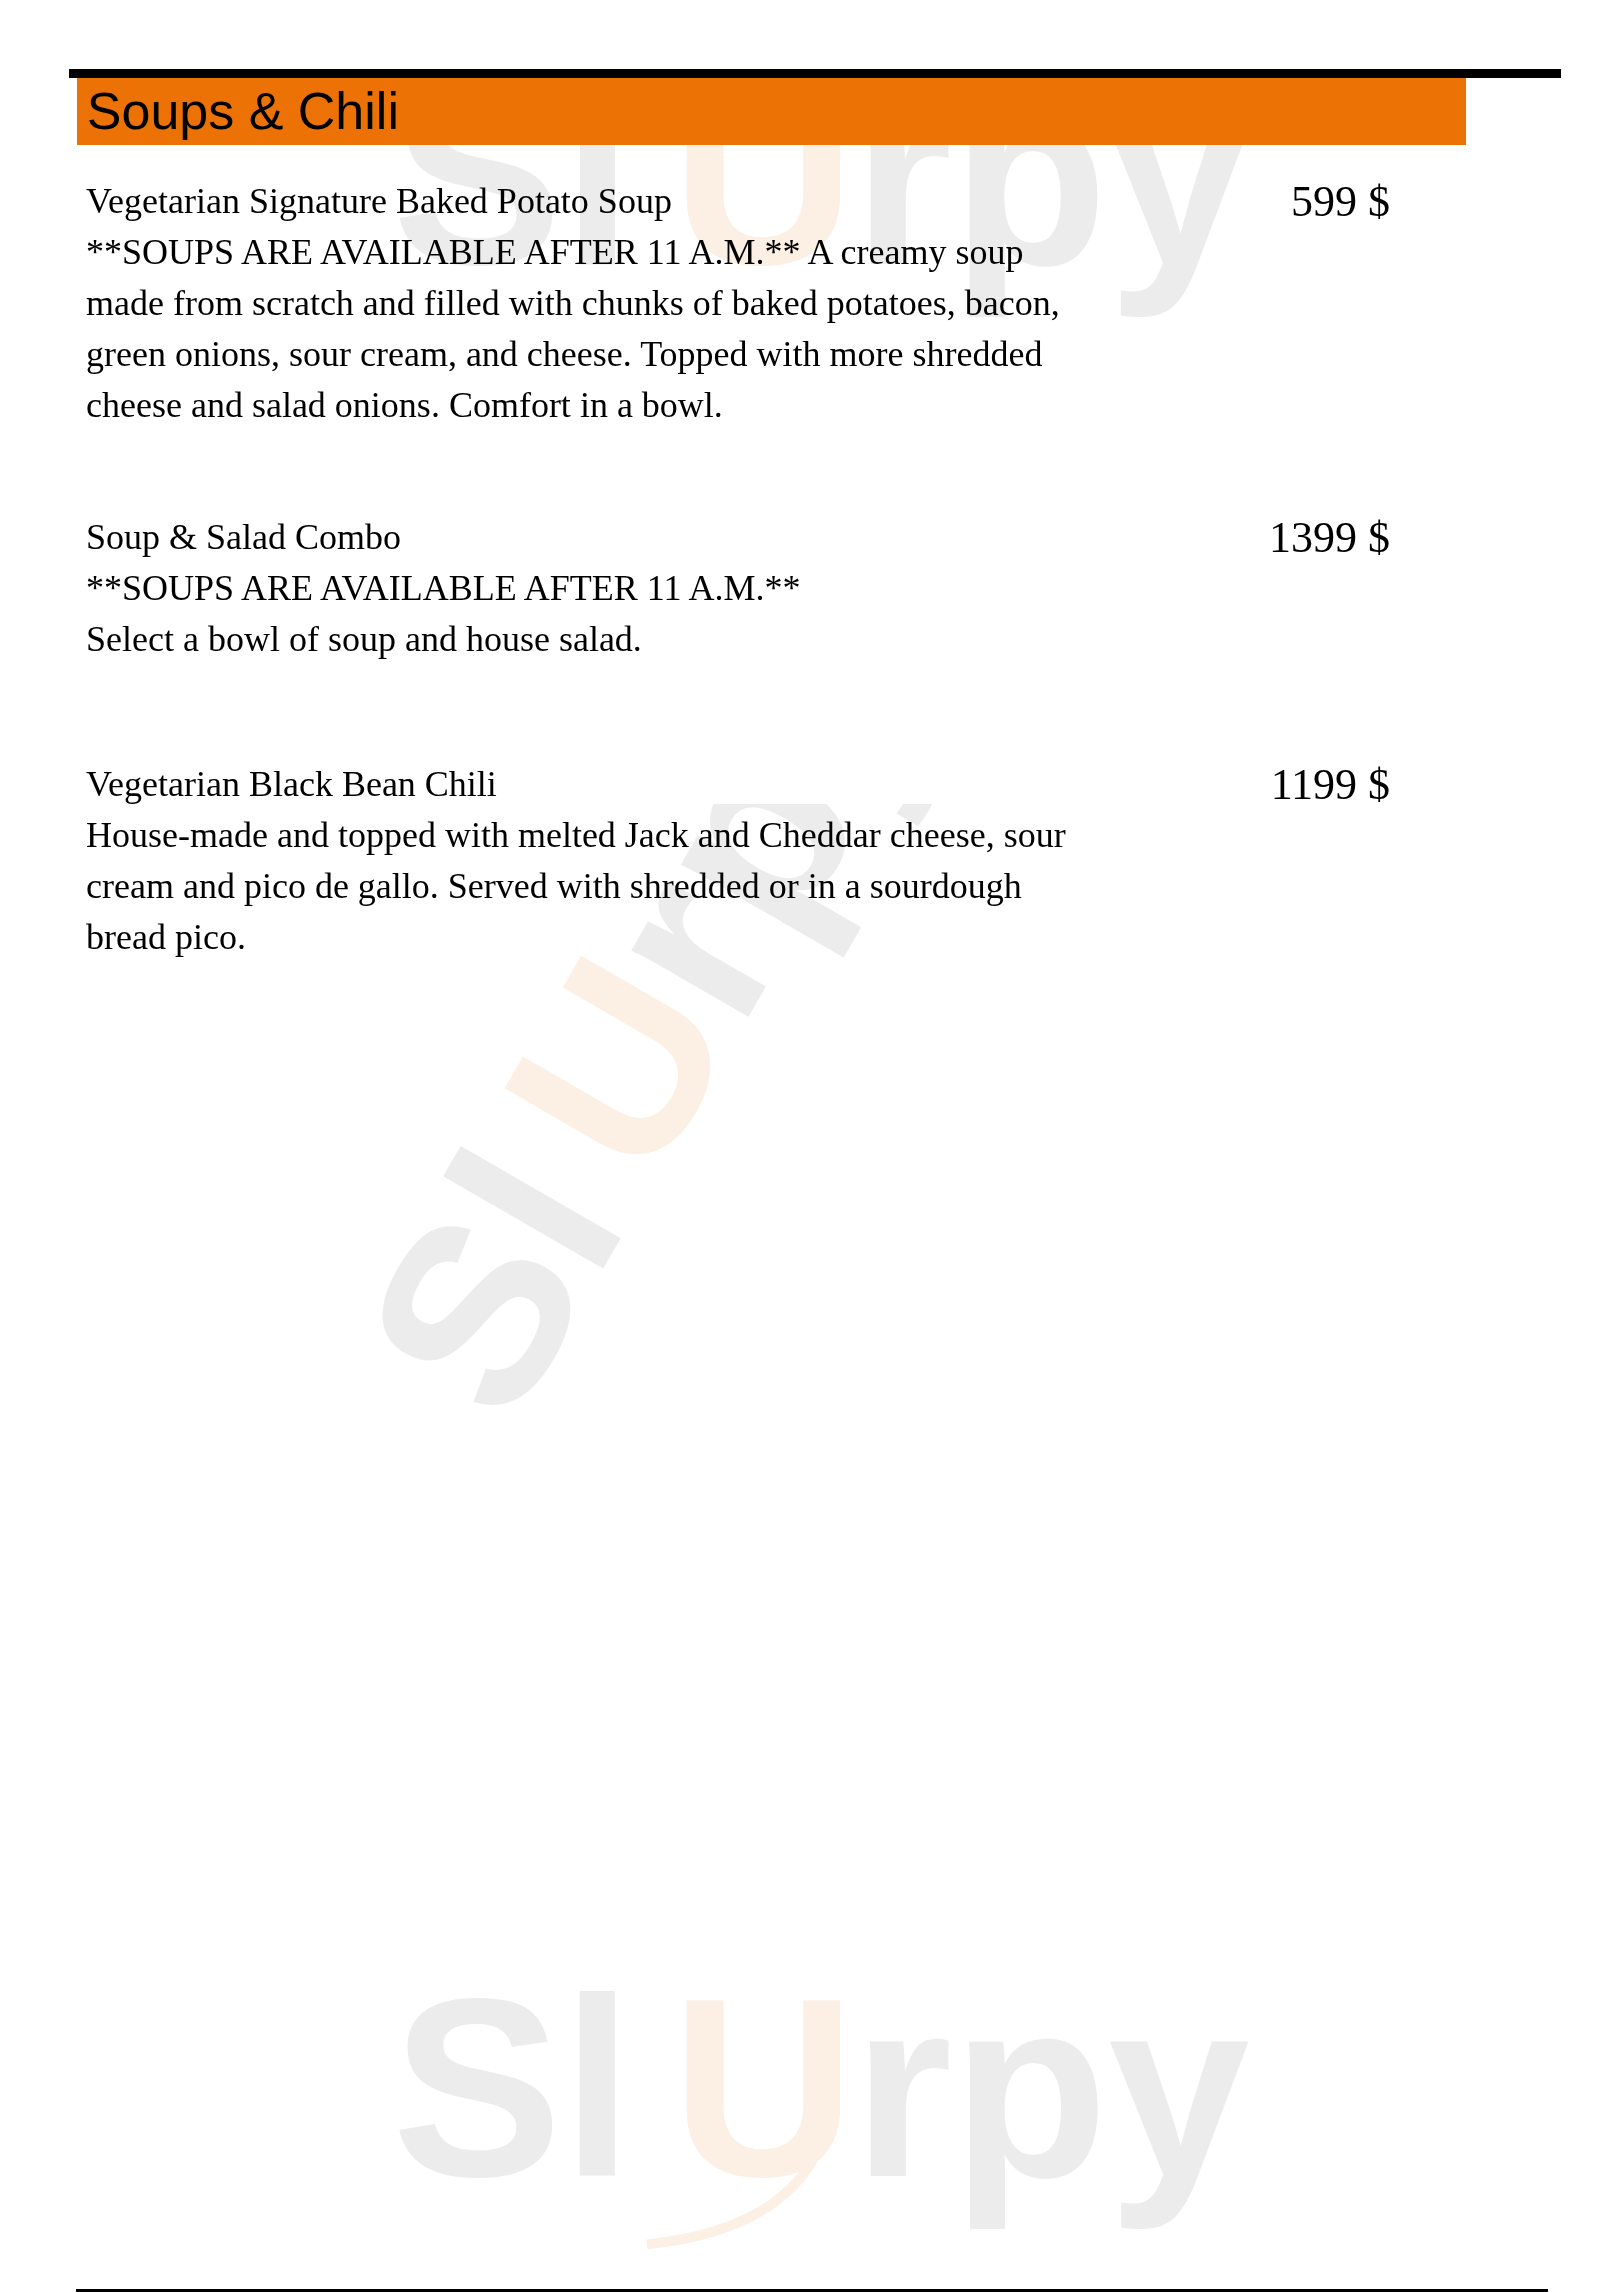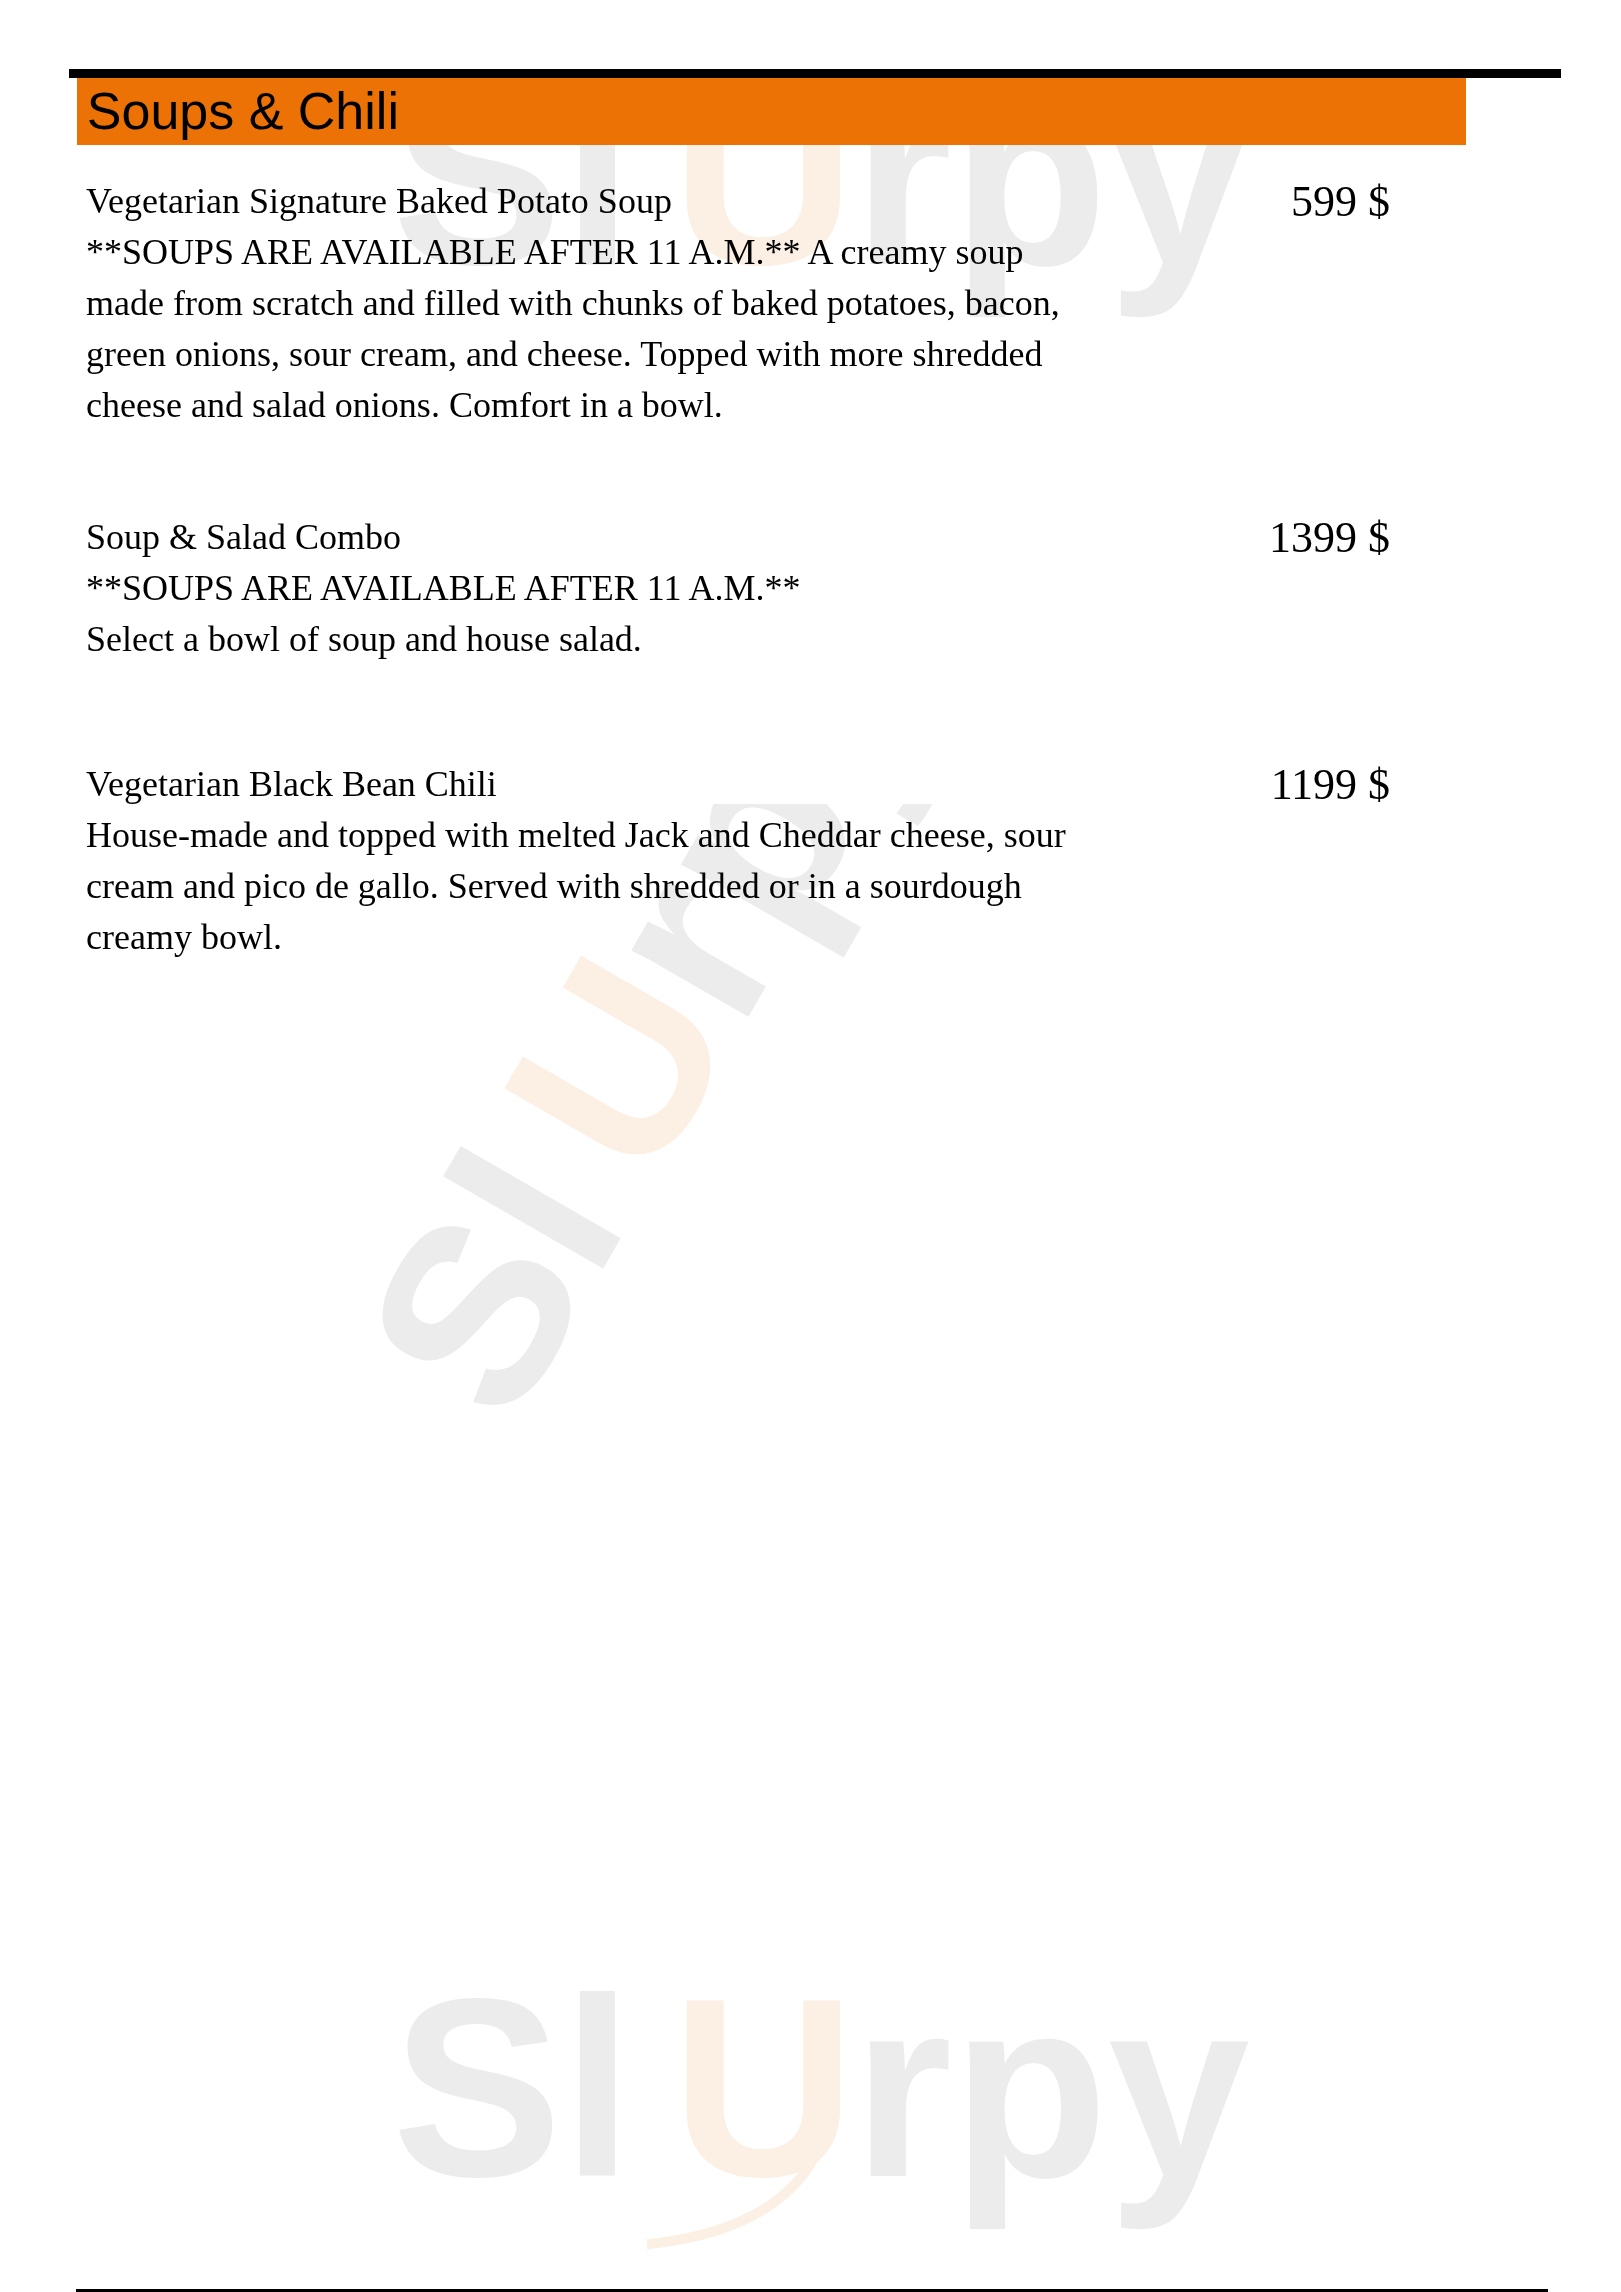--- a/index.html
+++ b/index.html
@@ -131,19 +131,19 @@
       <span class="line">Select a bowl of soup and house salad.</span>
     </div>
   </div>
 
   <div class="menu-item" style="top:743px;margin-top:16px;">
     <div class="item-name">Vegetarian Black Bean Chili</div>
     <div class="item-price">1199 $</div>
     <div class="item-desc">
       <span class="line">House-made and topped with melted Jack and Cheddar cheese, sour</span>
       <span class="line">cream and pico de gallo. Served with shredded or in a sourdough</span>
-      <span class="line">creamy bowl.</span>
+      <span class="line">bread pico.</span>
     </div>
   </div>
 
   <div class="bottom-rule"></div>
 </div>
 
 
 </body></html>

